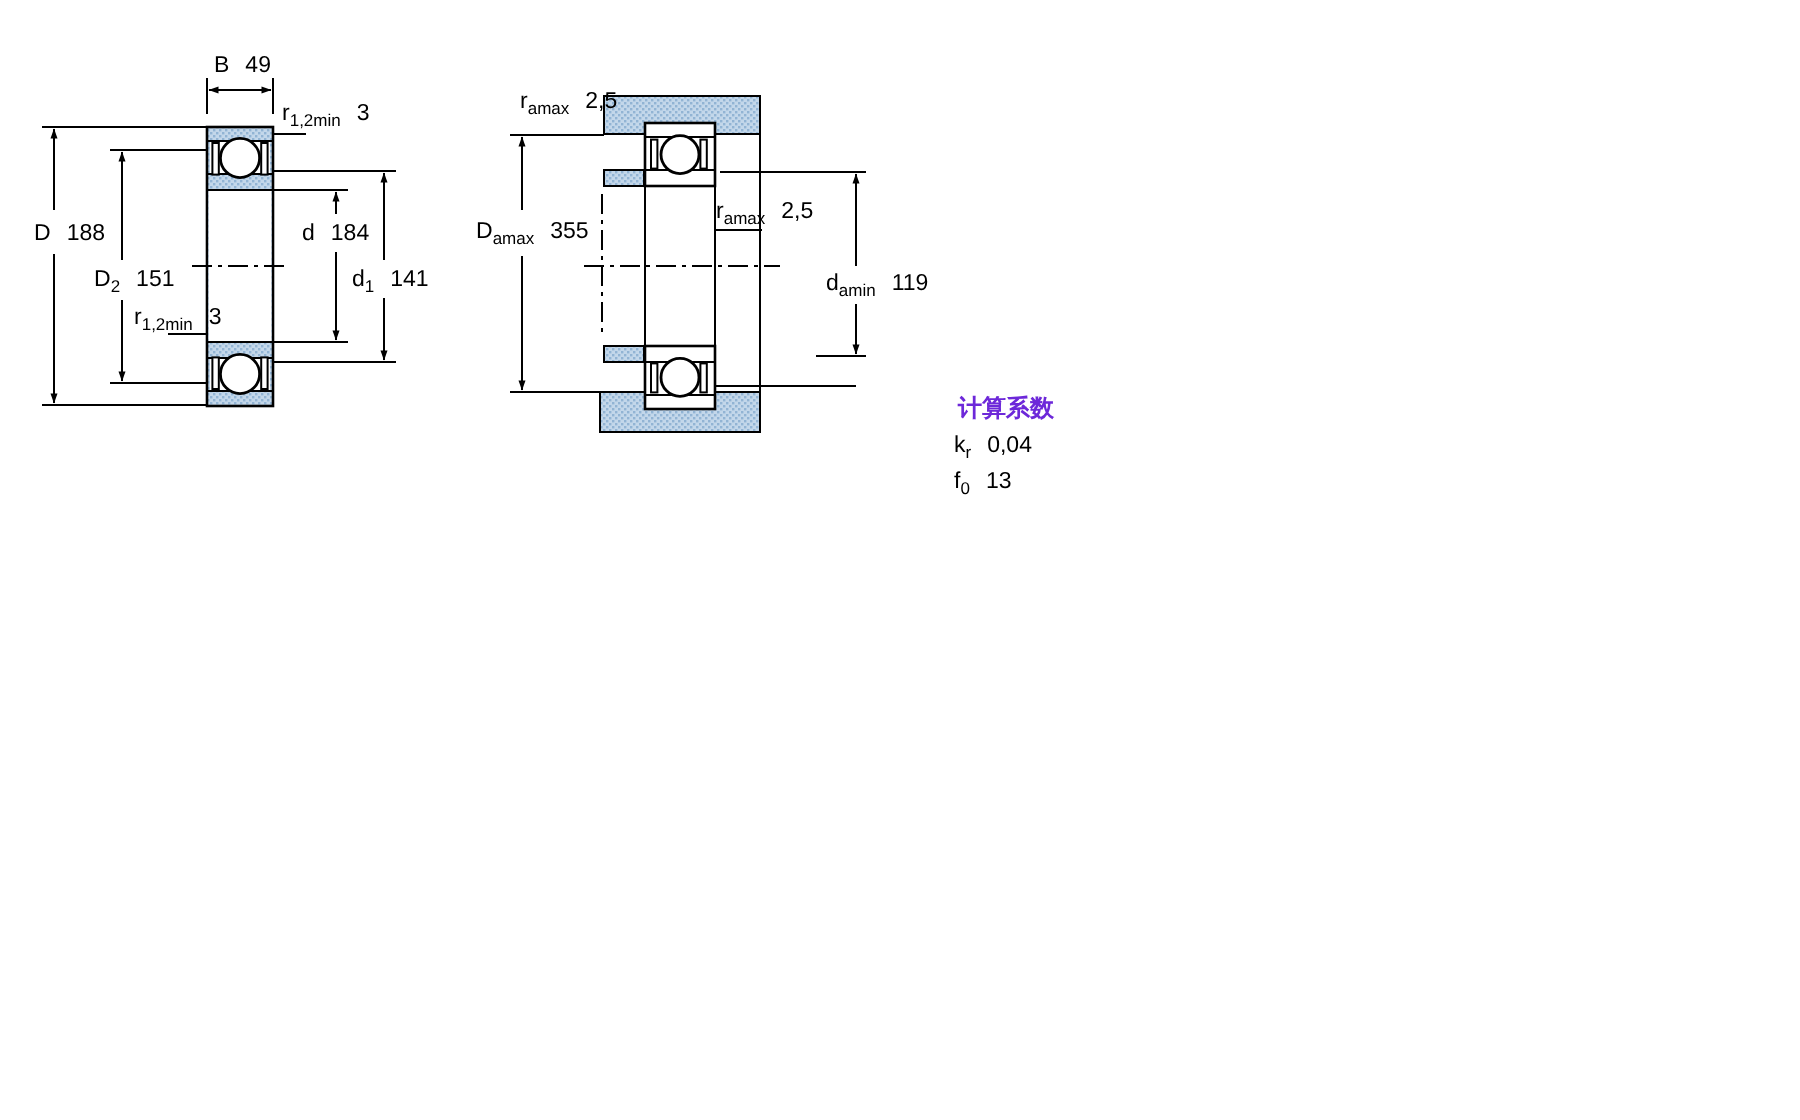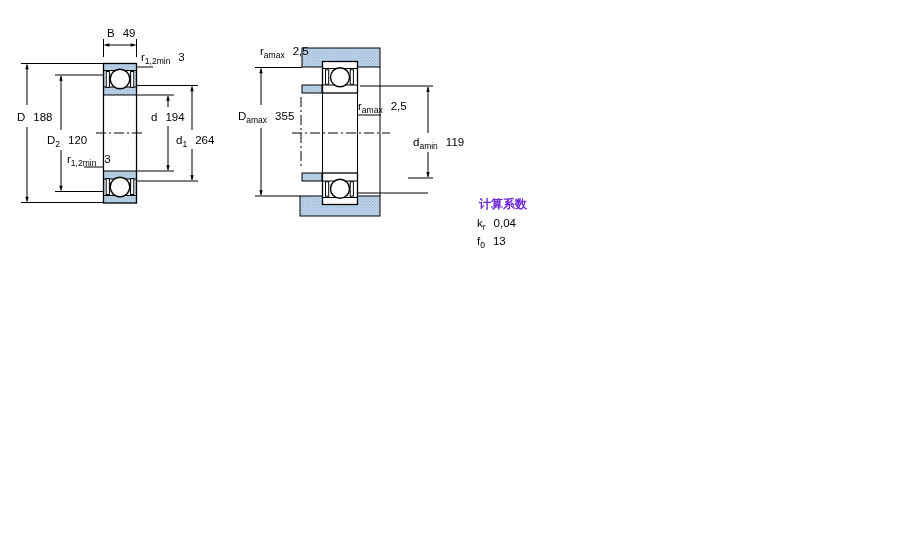--- a/index.html
+++ b/index.html
@@ -137,27 +137,27 @@
       <line x1="358" y1="193" x2="428" y2="193"></line>
     </g>
   </svg>
 
   <span class="dim-label" style="left:107px;top:27px"><span class="sym">B</span><span class="sub"></span><span class="val">49</span></span>
 
   <span class="dim-label" style="left:141px;top:51px"><span class="sym">r</span><span class="sub">1,2min</span><span class="val">3</span></span>
 
   <span class="dim-label" style="left:17px;top:111px"><span class="sym">D</span><span class="sub"></span><span class="val">188</span></span>
 
-  <span class="dim-label" style="left:47px;top:134px"><span class="sym">D</span><span class="sub">2</span><span class="val">120</span></span>
+  <span class="dim-label" style="left:47px;top:134px"><span class="sym">D</span><span class="sub">2</span><span class="val">151</span></span>
 
   <span class="dim-label" style="left:67px;top:153px"><span class="sym">r</span><span class="sub">1,2min</span><span class="val">3</span></span>
 
-  <span class="dim-label" style="left:151px;top:111px"><span class="sym">d</span><span class="sub"></span><span class="val">194</span></span>
+  <span class="dim-label" style="left:151px;top:111px"><span class="sym">d</span><span class="sub"></span><span class="val">184</span></span>
 
-  <span class="dim-label" style="left:176px;top:134px"><span class="sym">d</span><span class="sub">1</span><span class="val">264</span></span>
+  <span class="dim-label" style="left:176px;top:134px"><span class="sym">d</span><span class="sub">1</span><span class="val">141</span></span>
 
   <span class="dim-label" style="left:260px;top:45px"><span class="sym">r</span><span class="sub">amax</span><span class="val">2,5</span></span>
 
   <span class="dim-label" style="left:238px;top:110px"><span class="sym">D</span><span class="sub">amax</span><span class="val">355</span></span>
 
   <span class="dim-label" style="left:358px;top:100px"><span class="sym">r</span><span class="sub">amax</span><span class="val">2,5</span></span>
 
   <span class="dim-label" style="left:413px;top:136px"><span class="sym">d</span><span class="sub">amin</span><span class="val">119</span></span>
 
   <span class="factors-title" style="left:479px;top:196px">计算系数</span>

